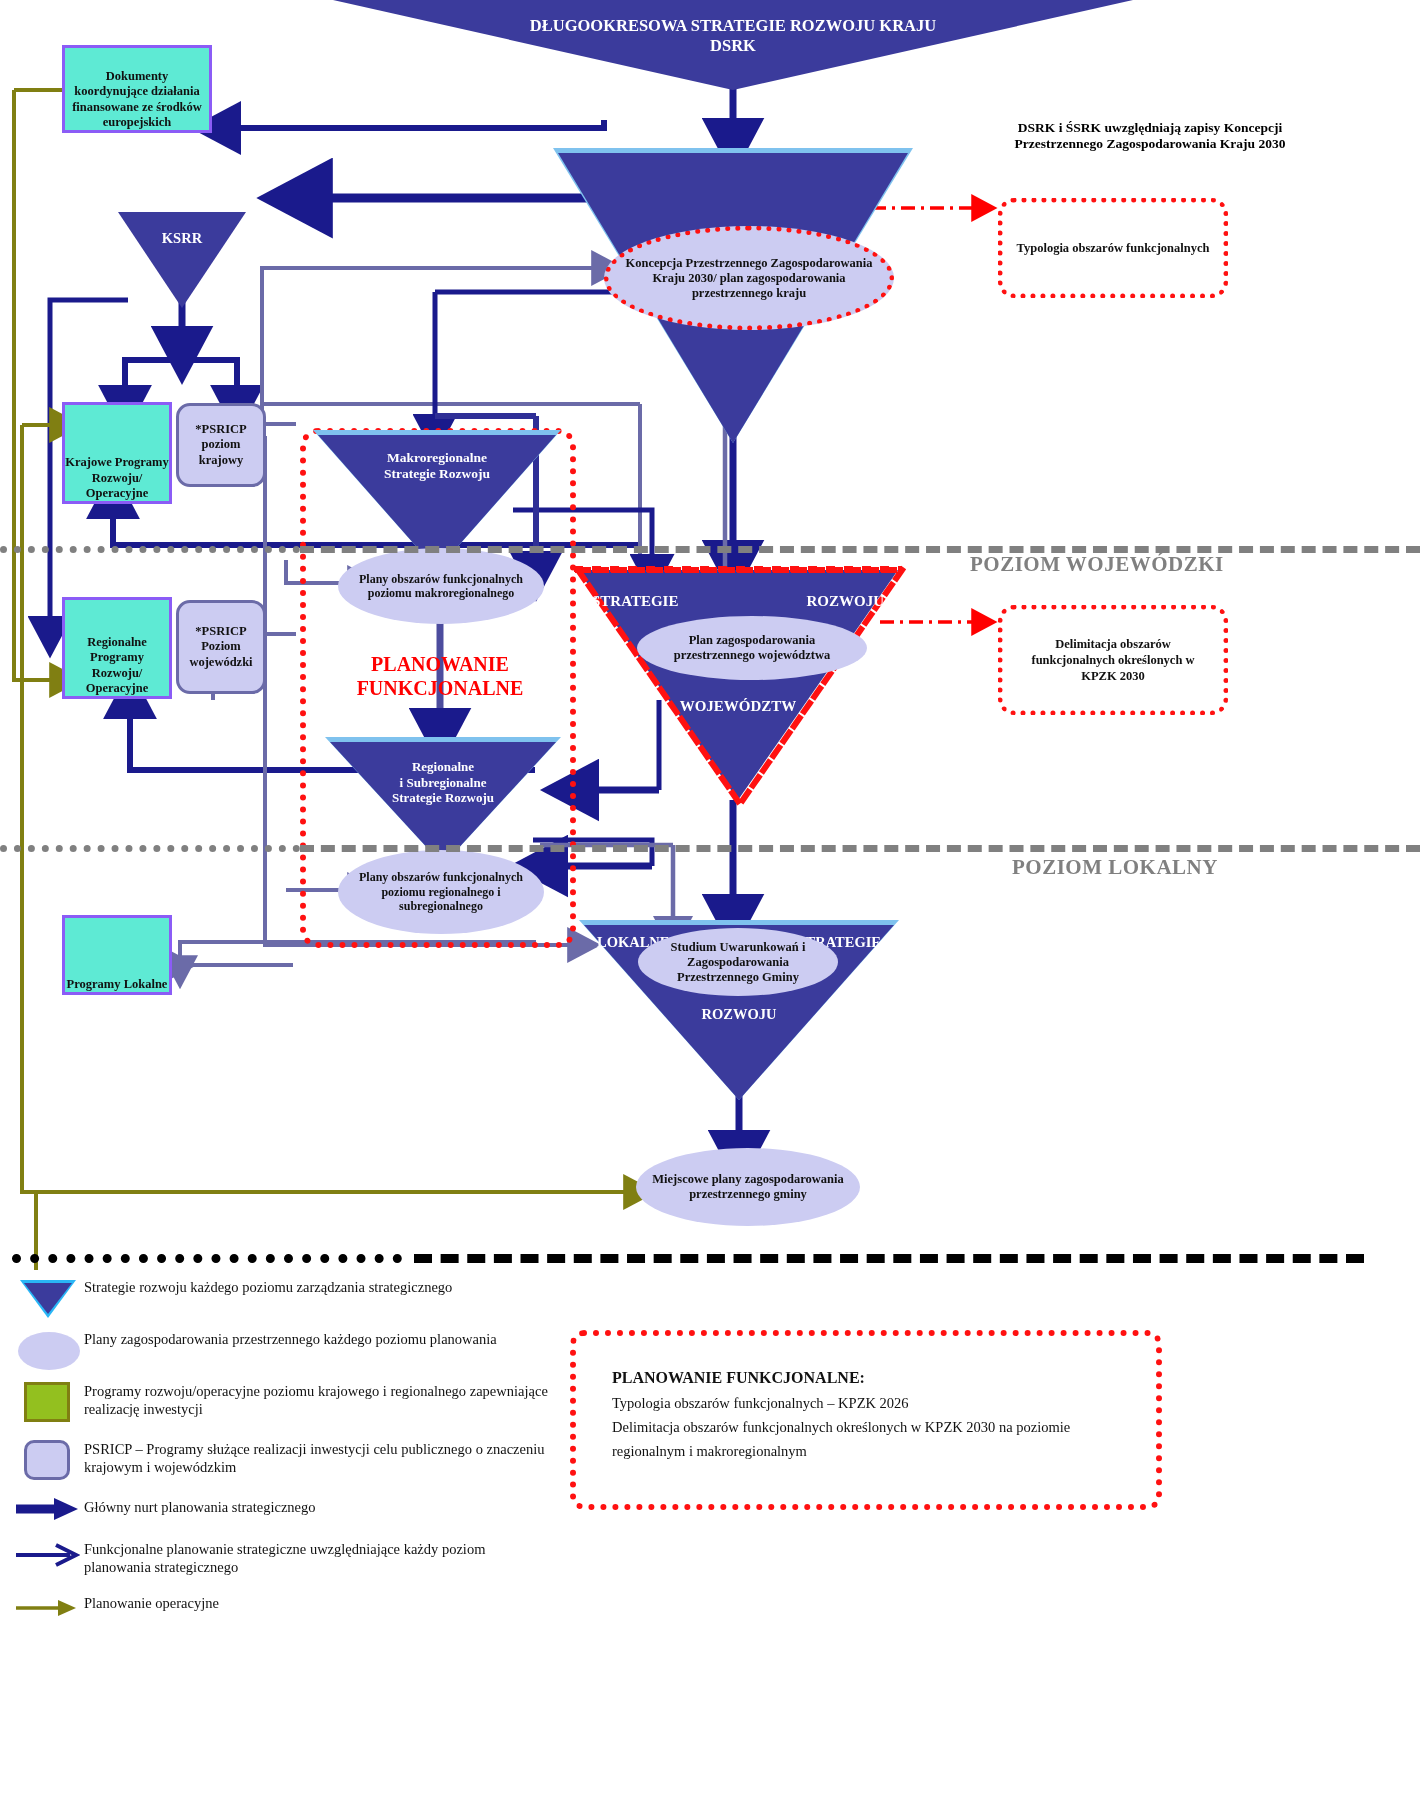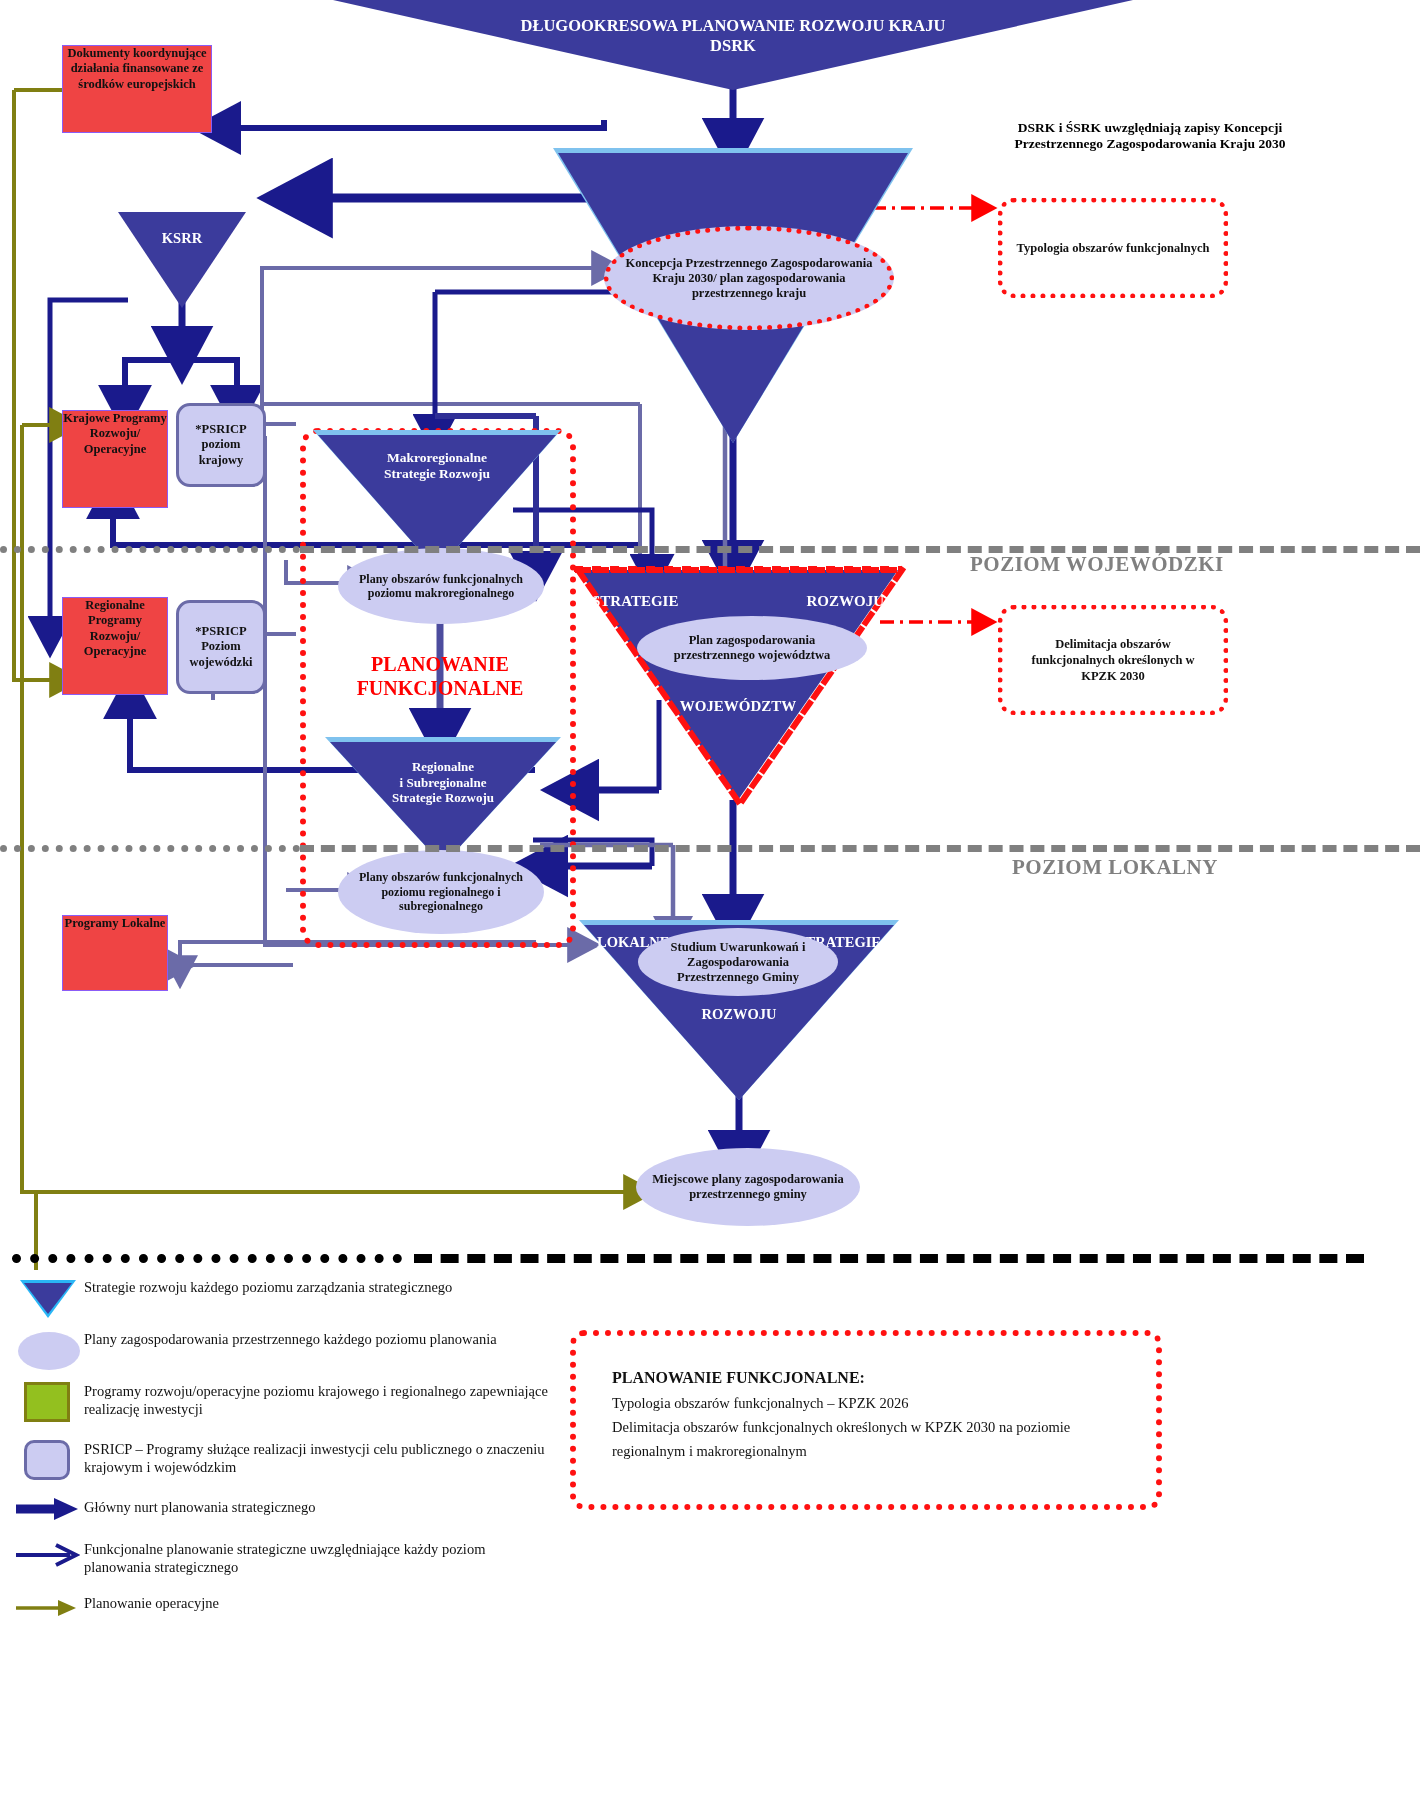--- a/index.html
+++ b/index.html
@@ -20,22 +20,22 @@
       -webkit-clip-path:polygon(0 0,100% 0,50% 100%);clip-path:polygon(0 0,100% 0,50% 100%);}
   .tri .lbl{position:absolute;left:0;right:0;text-align:center;color:#ffffff;
       font-weight:bold;line-height:1.2;}
 
   
   .ell{position:absolute;background:#ccccf2;border-radius:50%;
        display:flex;align-items:center;justify-content:center;text-align:center;
        color:#111;line-height:1.2;font-weight:bold;}
 
   
-  .greenbox{position:absolute;background:#ef4444;border:1px solid #8b5cf6;
-     display:flex;align-items:flex-start;justify-content:center;text-align:center;
+  .greenbox{position:absolute;background:#5eead4;border:3px solid #8b5cf6;
+     display:flex;align-items:flex-end;justify-content:center;text-align:center;
      color:#111;font-weight:bold;line-height:1.22;}
 
   
   .lavbox{position:absolute;background:#ccccf2;border:3px solid #6b6ba8;
      border-radius:14px;display:flex;align-items:center;justify-content:center;
      text-align:center;color:#111;font-weight:bold;line-height:1.22;}
 
   
   .reddot{position:absolute;border:5px dotted #ff1111;border-radius:16px;
      display:flex;align-items:center;justify-content:center;text-align:center;
@@ -160,21 +160,21 @@
 
     <g stroke="#2f2f96" stroke-width="6" fill="none">
       <path d="M536,416 L536,570" marker-end="url(#ah-main)"></path>
       <path d="M536,416 L435,416"></path>
     </g>
   </svg>
 
   <div class="tri" style="left:333px;top:0;width:800px;height:90px;">
     <div class="shape"></div>
     <div class="lbl" style="top:16px;font-size:16.5px;">
-      <div>DŁUGOOKRESOWA PLANOWANIE ROZWOJU KRAJU</div>
+      <div>DŁUGOOKRESOWA STRATEGIE ROZWOJU KRAJU</div>
       <div>DSRK</div>
     </div>
   </div>
 
   <div class="tri" style="left:553px;top:148px;width:360px;height:295px;">
     <div class="edge"></div>
     <div class="shape" style="left:5px;right:5px;top:5px;bottom:0;"></div>
   </div>
 
   <div class="ell" style="left:604px;top:226px;width:290px;height:104px;border:5px dotted #ff1111;font-size:12.5px;padding:0 14px;box-sizing:border-box;">
@@ -197,21 +197,21 @@
     <span>Dokumenty koordynujące działania finansowane ze środków europejskich</span>
   </div>
 
   <div class="tri" style="left:118px;top:212px;width:128px;height:96px;">
     <div class="shape"></div>
     <div class="lbl" style="top:18px;font-size:14.5px;">
       <span>KSRR</span>
     </div>
   </div>
 
-  <div class="greenbox" style="left:62px;top:402px;width:104px;height:96px;font-size:12.5px;margin-top:8px;">
+  <div class="greenbox" style="left:62px;top:402px;width:104px;height:96px;font-size:12.5px;">
     <span>Krajowe Programy Rozwoju/ Operacyjne</span>
   </div>
 
   <div class="lavbox" style="left:176px;top:403px;width:84px;height:78px;font-size:12.5px;">
     <span>*PSRICP poziom krajowy</span>
   </div>
 
   <div class="greenbox" style="left:62px;top:597px;width:104px;height:96px;font-size:12.5px;">
     <span>Regionalne Programy Rozwoju/ Operacyjne</span>
   </div>

